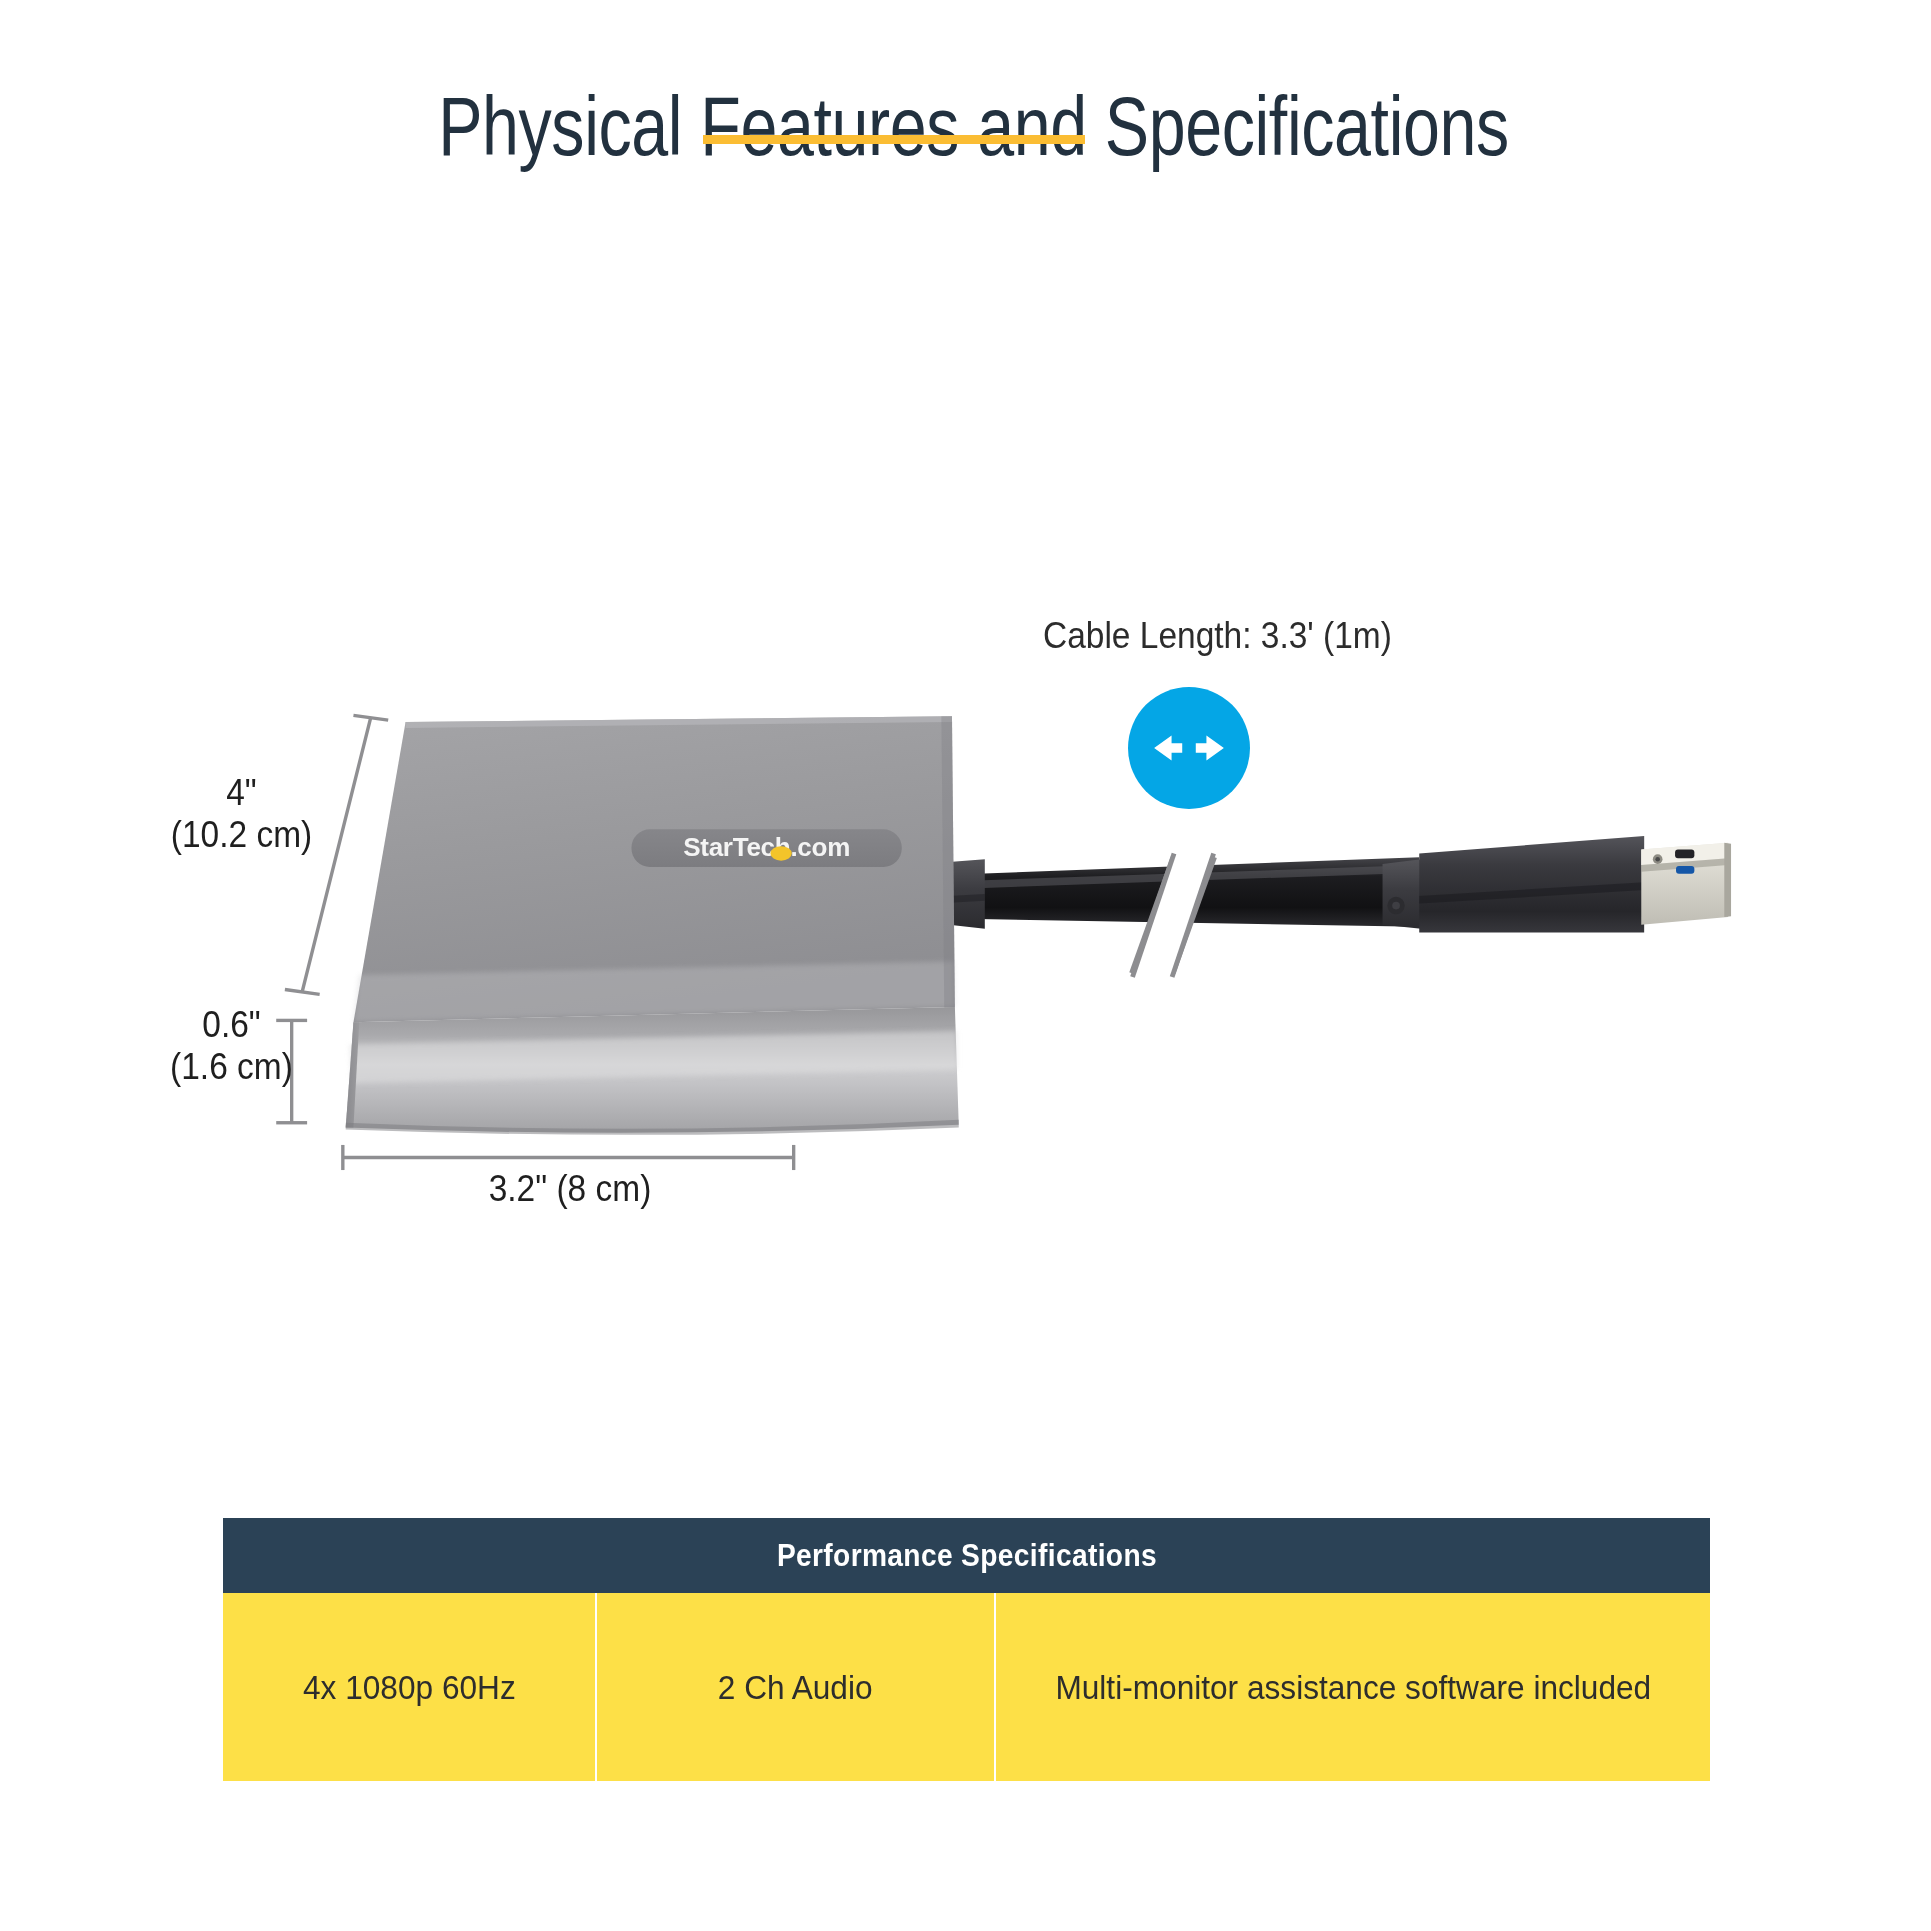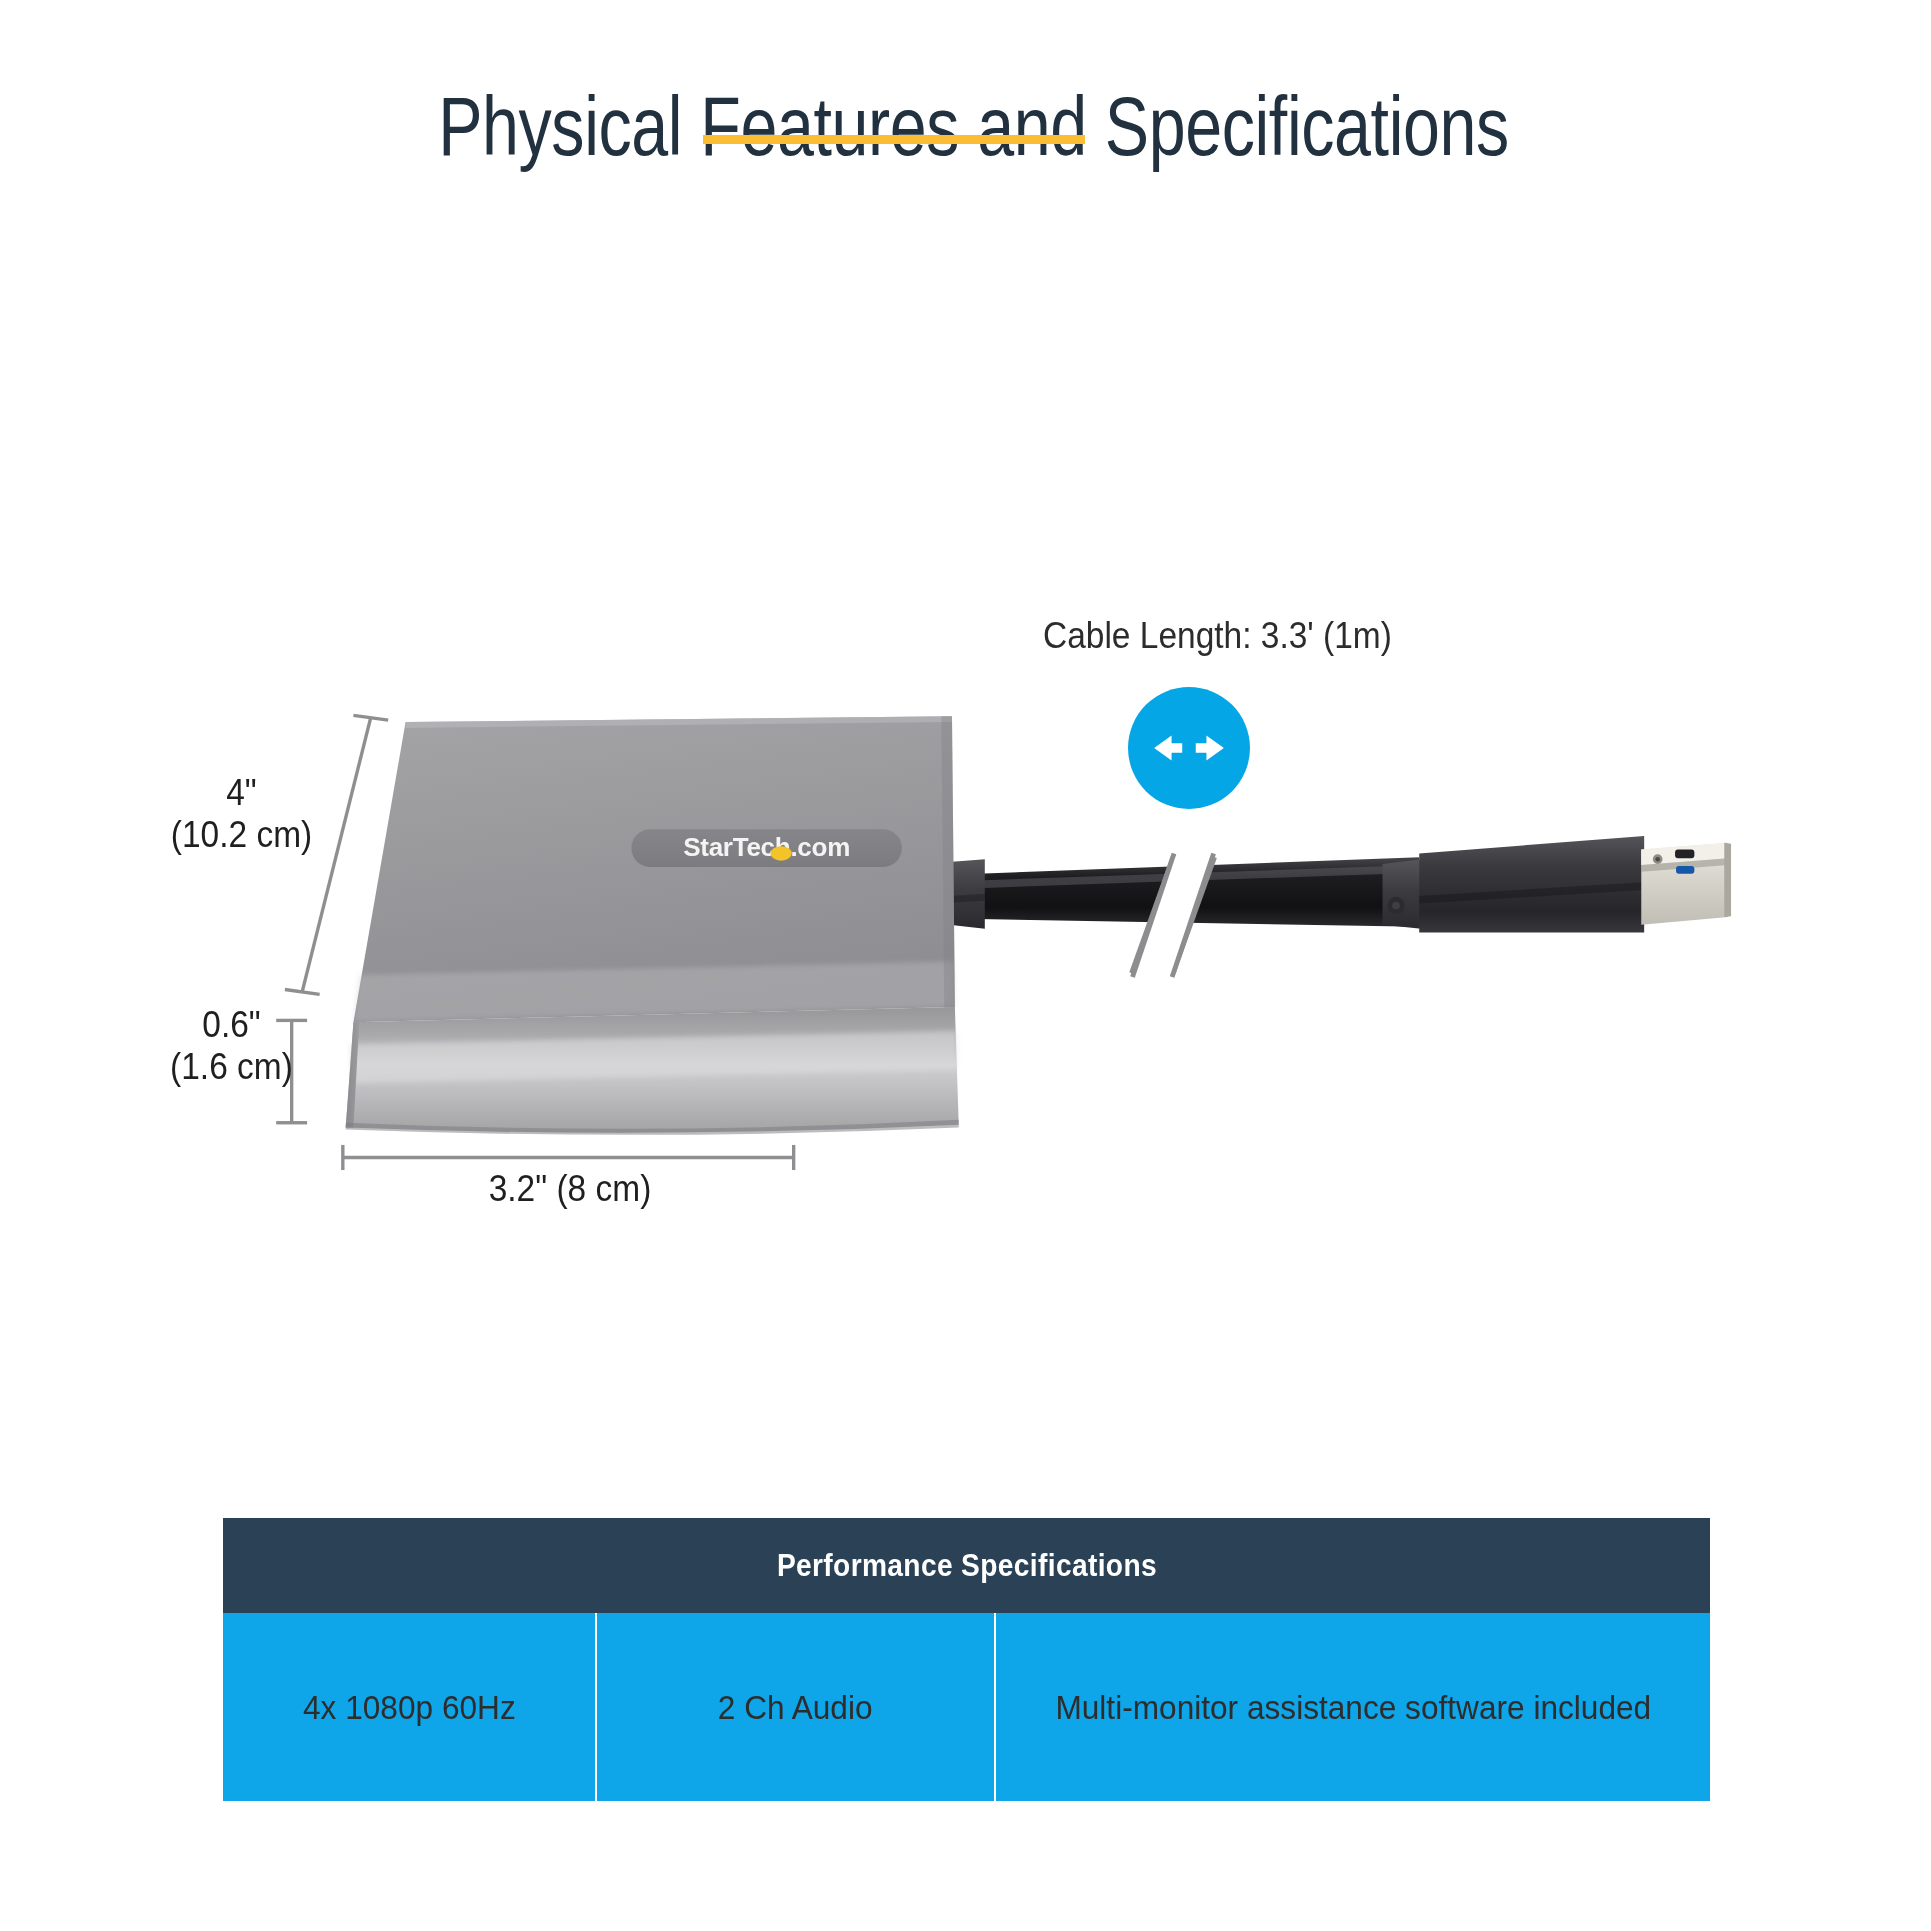--- a/index.html
+++ b/index.html
@@ -93,21 +93,21 @@
   #dim-width-label  { left: 343px; top: 1168px; width: 454px; }
 
   
   #spec-table {
     position: absolute;
     left: 223px;
     top: 1518px;
     width: 1487px;
   }
   #spec-table-header {
-    height: 95px;
+    height: 75px;
     background: #2b4256;
     color: #ffffff;
     display: flex;
     align-items: center;
     justify-content: center;
   }
   #spec-table-header-text {
     font-size: 32px;
     font-weight: bold;
     letter-spacing: 0.4px;
@@ -116,21 +116,21 @@
   }
   #spec-table-body {
     display: flex;
     height: 188px;
     background: #ededed;
   }
   .spec-cell {
     display: flex;
     align-items: center;
     justify-content: center;
-    background: #0ea5e9;
+    background: #fde047;
     border-left: 2.9px solid #ffffff;
     box-sizing: border-box;
   }
   .spec-cell:first-child { border-left: none; }
   .spec-cell-text {
     font-size: 34px;
     font-weight: 300;
     color: #2d2d2d;
     transform: scaleX(0.93);
     white-space: nowrap;

